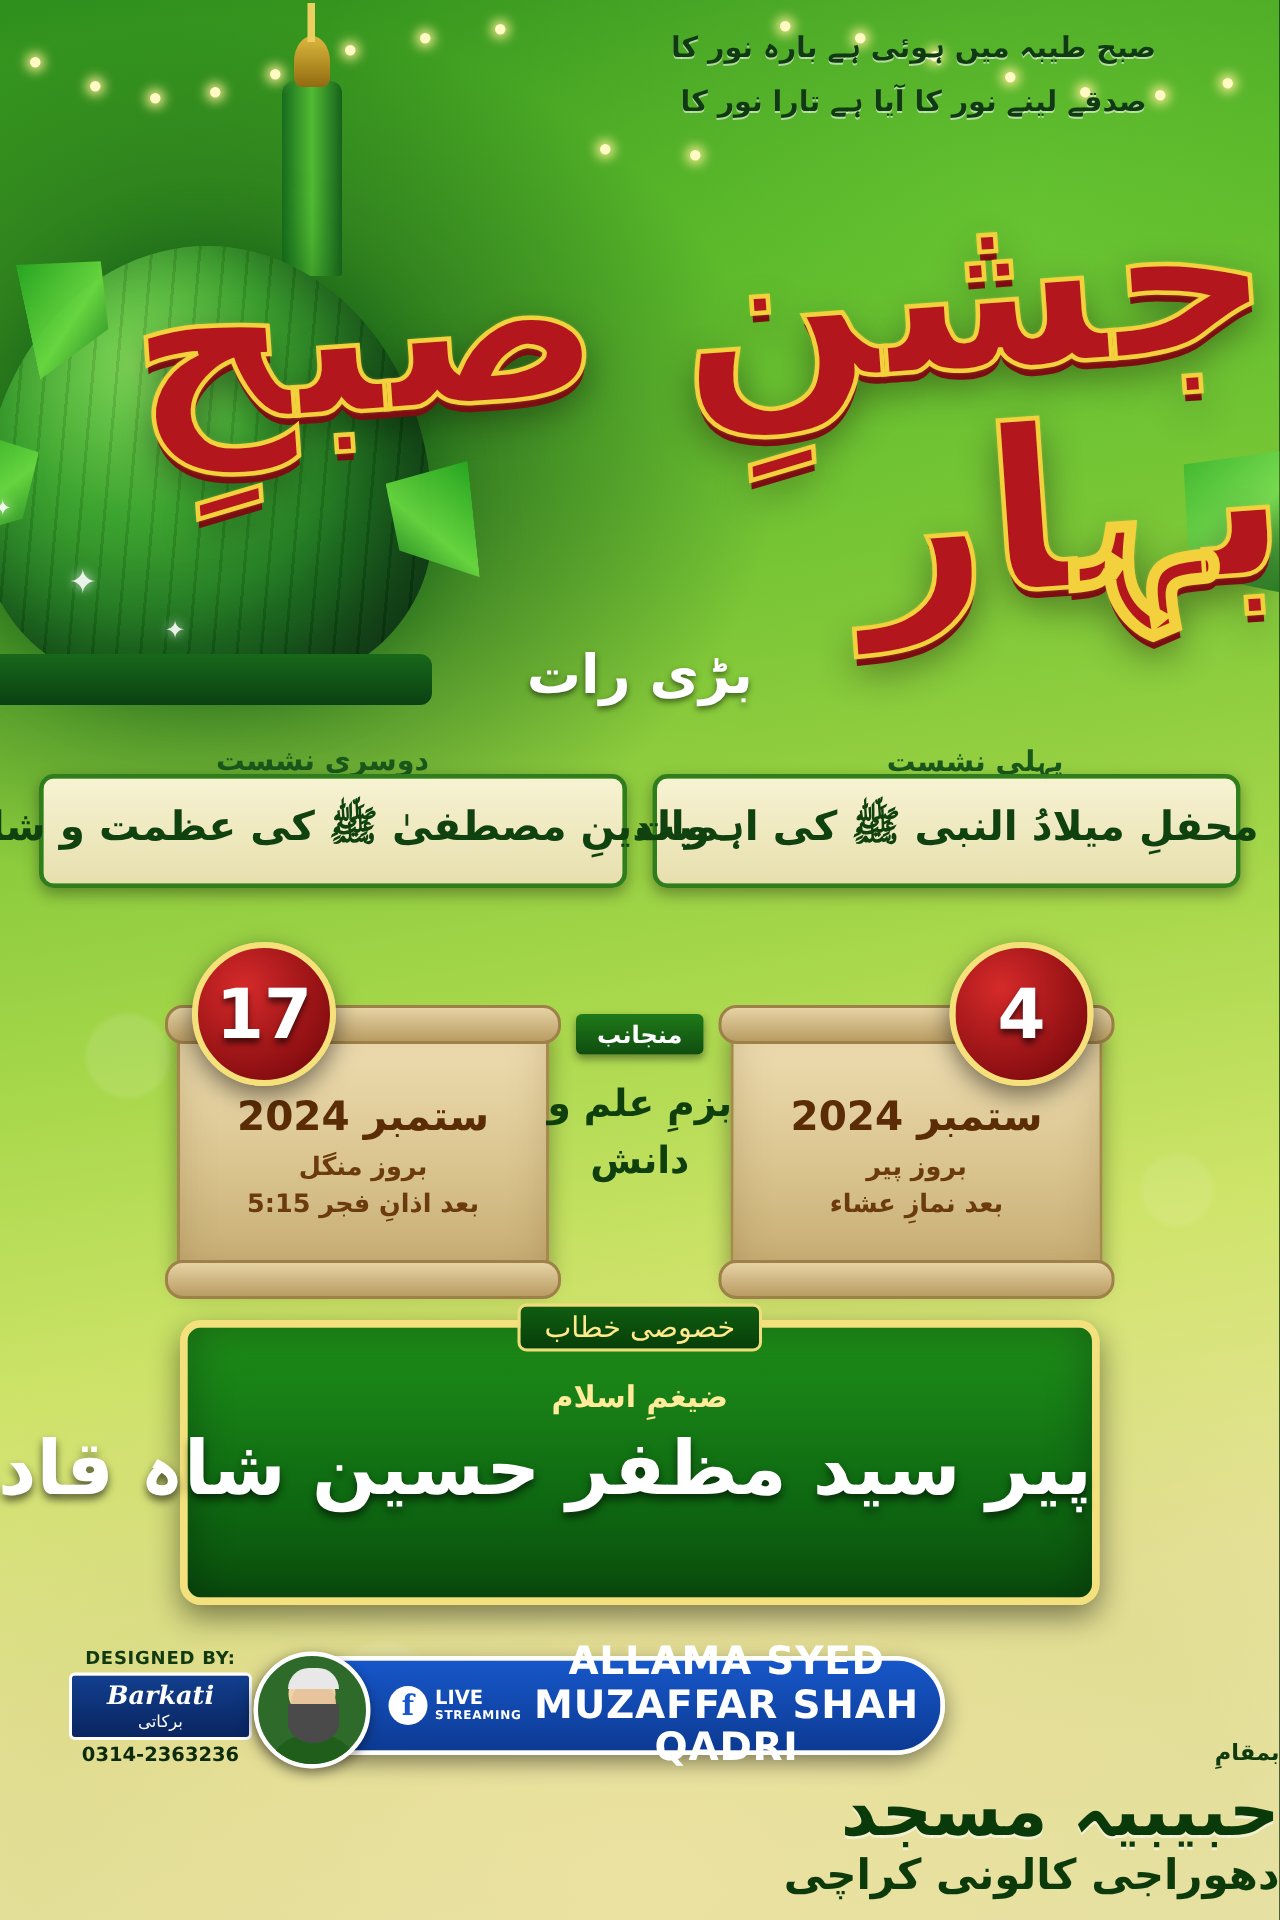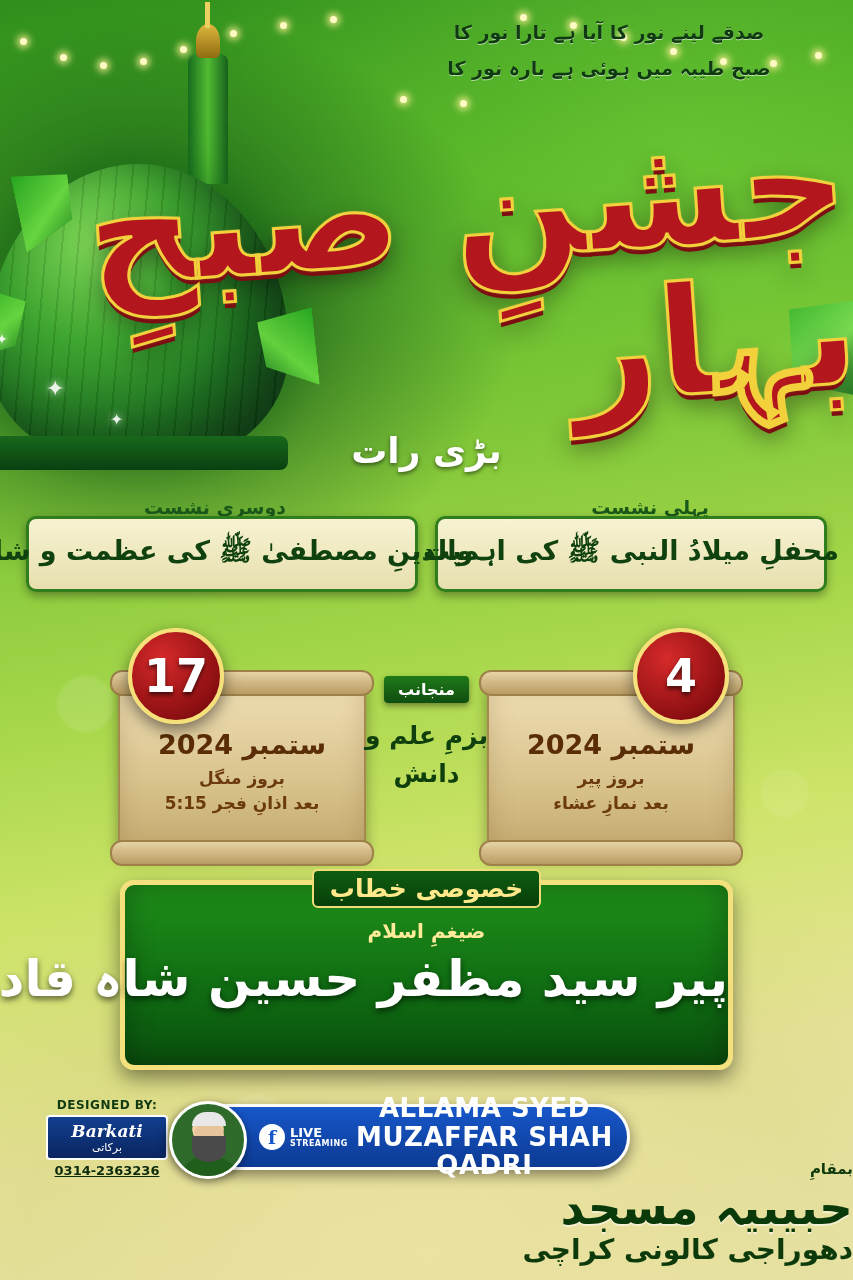--- a/index.html
+++ b/index.html
@@ -214,21 +214,21 @@
     border:5px solid #f4e07c;
     border-radius:14px;
     box-shadow:0 8px 20px rgba(0,0,0,.45), inset 0 0 30px rgba(0,0,0,.3);
     direction:rtl;text-align:center;
   }
   .khitab{
     position:absolute;top:-16px;left:0;right:0;text-align:center;
   }
   .khitab span{
     display:inline-block;background:linear-gradient(#0f5d11,#073f08);
-    color:#ffe98a;font-size:25px;font-weight:bold;
+    color:#ffe98a;font-size:19px;font-weight:normal;
     padding:3px 16px;border-radius:6px;border:2px solid #f0dd7a;
   }
   .speaker-pre{
     margin-top:34px;font-size:20px;font-weight:bold;color:#ffeb9a;
   }
   .speaker-name{
     margin-top:6px;font-size:50px;font-weight:bold;color:#ffffff;
     text-shadow:0 3px 6px rgba(0,0,0,.6);line-height:1.2;
     white-space:nowrap;
   }
@@ -240,21 +240,21 @@
   }
   .designed .dlabel{font-size:12px;font-weight:bold;letter-spacing:.5px;}
   .designed .dbox{
     margin-top:3px;background:linear-gradient(#123f8f,#0a2560);
     border:2px solid #fff;border-radius:4px;padding:4px 2px;
     color:#fff;
   }
   .designed .dname{font-family:"DejaVu Serif", serif;font-size:17px;font-style:italic;font-weight:bold;}
   .designed .durdu{font-size:11px;}
   .designed .dphone{
-    margin-top:3px;font-size:13px;font-weight:bold;color:#0d2c0b;text-decoration:underline;
+    margin-top:3px;font-size:13px;font-weight:bold;color:#0d2c0b;
   }
 
   
   .live-bar{
     position:absolute;left:170px;top:1104px;width:460px;height:66px;
     background:linear-gradient(#1757c9,#0c3a93);
     border:3px solid #ffffff;
     border-radius:34px;
     box-shadow:0 5px 14px rgba(0,0,0,.45);
     display:flex;align-items:center;
@@ -350,22 +350,22 @@
     <div class="bulb" style="left:620px;top:34px;"></div>
     <div class="bulb" style="left:670px;top:48px;"></div>
     <div class="bulb" style="left:720px;top:58px;"></div>
     <div class="bulb" style="left:770px;top:60px;"></div>
     <div class="bulb" style="left:815px;top:52px;"></div>
     <div class="bulb" style="left:400px;top:96px;"></div>
     <div class="bulb" style="left:460px;top:100px;"></div>
   </div>
 
   <div class="couplet">
+    <div>صبح طیبہ میں ہوئی ہے بارہ نور کا</div>
     <div>صدقے لینے نور کا آیا ہے تارا نور کا</div>
-    <div>صبح طیبہ میں ہوئی ہے بارہ نور کا</div>
   </div>
 
   <div class="title-wrap">
     <div class="title-main">جشنِ صبحِ بہار</div>
   </div>
   <div class="bigraat">بڑی رات</div>
 
   <div class="sittings">
     <div class="sit-tag t1">پہلی نشست</div>
     <div class="sit first">

